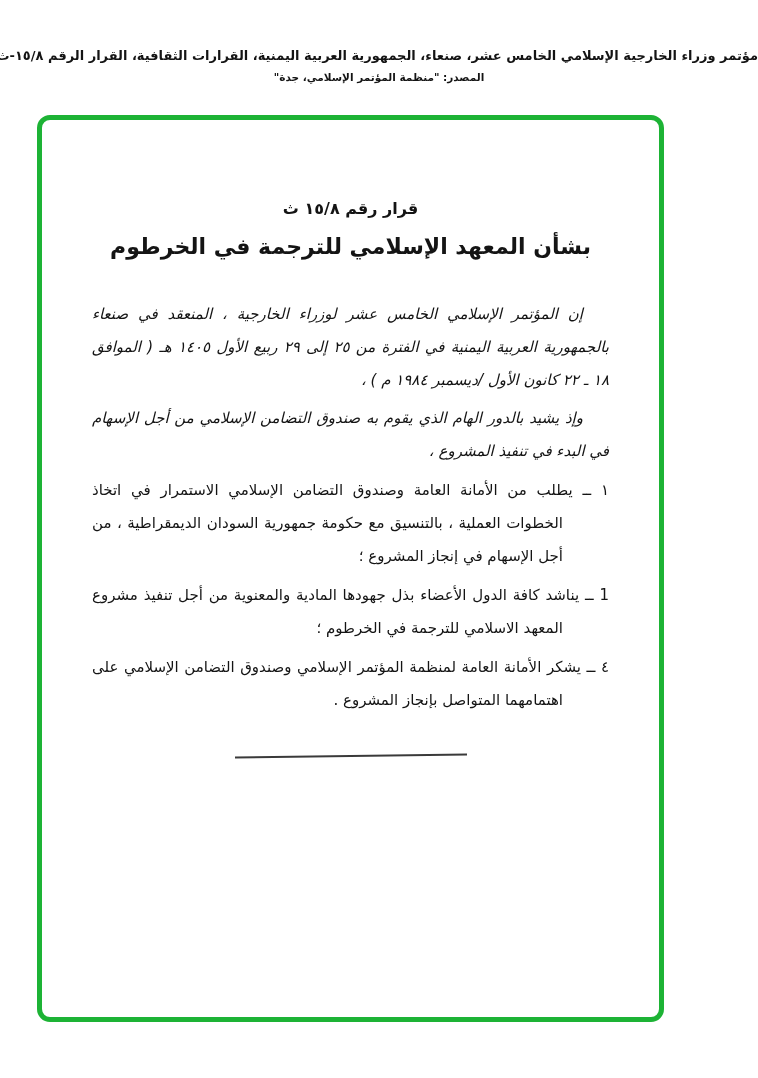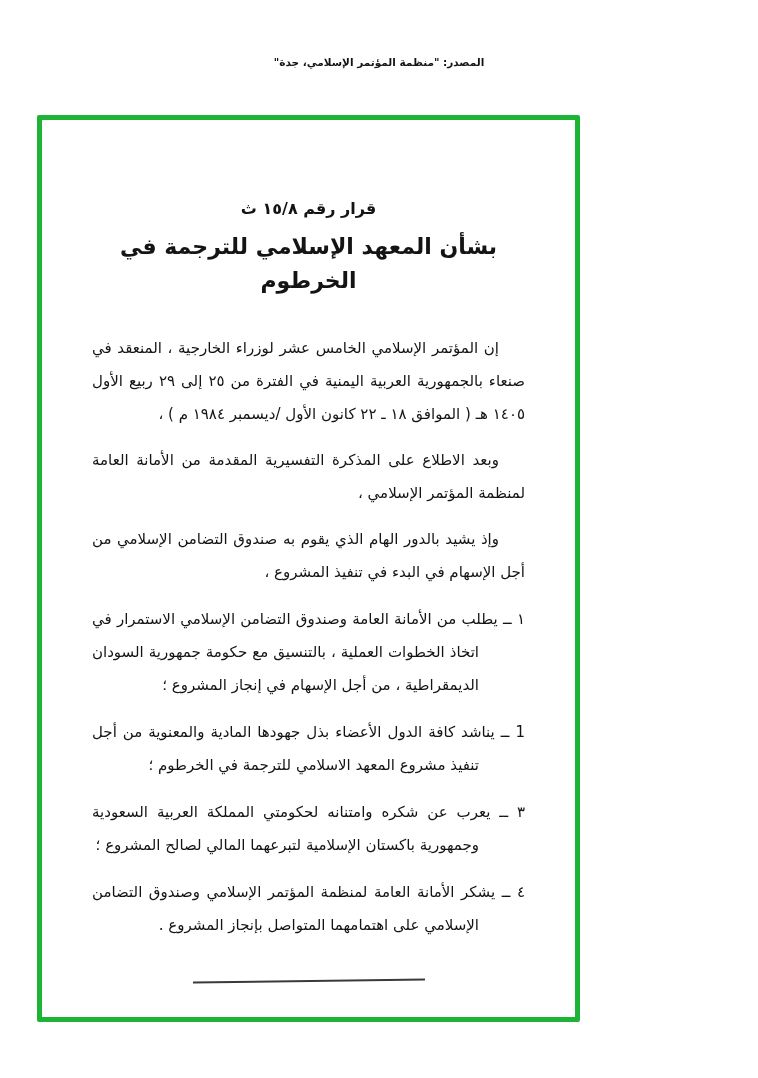--- a/index.html
+++ b/index.html
@@ -34,25 +34,25 @@
     margin-top: 8px;
     font-size: 10.5px;
     font-weight: bold;
   }
 
   
   .scan-frame {
     position: absolute;
     left: 37px;
     top: 115px;
-    width: 543px;
+    width: 627px;
     height: 907px;
     box-sizing: border-box;
     border: 5px solid var(--green);
-    border-radius: 2px;
+    border-radius: 13px;
     background: #ffffff;
   }
 
   
   .doc {
     direction: rtl;
     padding: 48px 50px 0 50px;
     font-size: 15px;
     line-height: 33px;
     text-align: justify;
@@ -65,65 +65,65 @@
     line-height: 30px;
   }
   .t2 {
     margin: 6px 0 0 0;
     text-align: center;
     font-size: 22px;
     font-weight: bold;
     line-height: 34px;
   }
   .pre {
-    margin: 13px 0;
+    margin: 5px 0;
     text-indent: 26px; 
+    font-style: italic;
   }
   .pre.first { margin-top: 34px; }
   .item {
-    margin: 14px 0;
+    margin: 6px 0;
     padding-right: 46px;   
     text-indent: -46px;    
   }
   .divider {
     width: 232px;
     height: 2px;
     background: #3a3a3a;
     margin: 38px auto 0 auto;
     transform: rotate(-0.8deg);
   }
 </style>
 </head>
 <body>
 
 <div class="page">
 
   <header class="src-header">
+    <div class="src-line1">مؤتمر وزراء الخارجية الإسلامي الخامس عشر، صنعاء، الجمهورية العربية اليمنية، القرارات الثقافية، القرار الرقم ١٥/٨-ث</div>
     <div class="src-line2">المصدر:  "منظمة المؤتمر الإسلامي، جدة"</div>
   </header>
 
   <section class="scan-frame">
     <article class="doc">
 
       <h1 class="t1">قرار رقم ١٥/٨ ث</h1>
 
       <h2 class="t2">بشأن المعهد الإسلامي للترجمة في الخرطوم</h2>
 
       <p class="pre first">إن المؤتمر الإسلامي الخامس عشر لوزراء الخارجية ، المنعقد في صنعاء بالجمهورية العربية اليمنية في الفترة من ٢٥ إلى ٢٩ ربيع الأول ١٤٠٥ هـ ( الموافق ١٨ ـ ٢٢ كانون الأول /ديسمبر ١٩٨٤ م ) ،</p>
 
 
-      <p class="pre">وبعد الاطلاع على المذكرة التفسيرية المقدمة من الأمانة العامة لمنظمة المؤتمر الإسلامي ،</p>
 
       <p class="pre">وإذ يشيد بالدور الهام الذي يقوم به صندوق التضامن الإسلامي من أجل الإسهام في البدء في تنفيذ المشروع ،</p>
 
       <p class="item">١ ــ يطلب من الأمانة العامة وصندوق التضامن الإسلامي الاستمرار في اتخاذ الخطوات العملية ، بالتنسيق مع حكومة جمهورية السودان الديمقراطية ، من أجل الإسهام في إنجاز المشروع ؛</p>
 
       <p class="item">1 ــ يناشد كافة الدول الأعضاء بذل جهودها المادية والمعنوية من أجل تنفيذ مشروع المعهد الاسلامي للترجمة في الخرطوم ؛</p>
 
-      <p class="item">٣ ــ يعرب عن شكره وامتنانه لحكومتي المملكة العربية السعودية وجمهورية باكستان الإسلامية لتبرعهما المالي لصالح المشروع ؛</p>
 
       <p class="item">٤ ــ يشكر الأمانة العامة لمنظمة المؤتمر الإسلامي وصندوق التضامن الإسلامي على اهتمامهما المتواصل بإنجاز المشروع .</p>
 
       <div class="divider"></div>
 
     </article>
   </section>
 
 </div>
 

